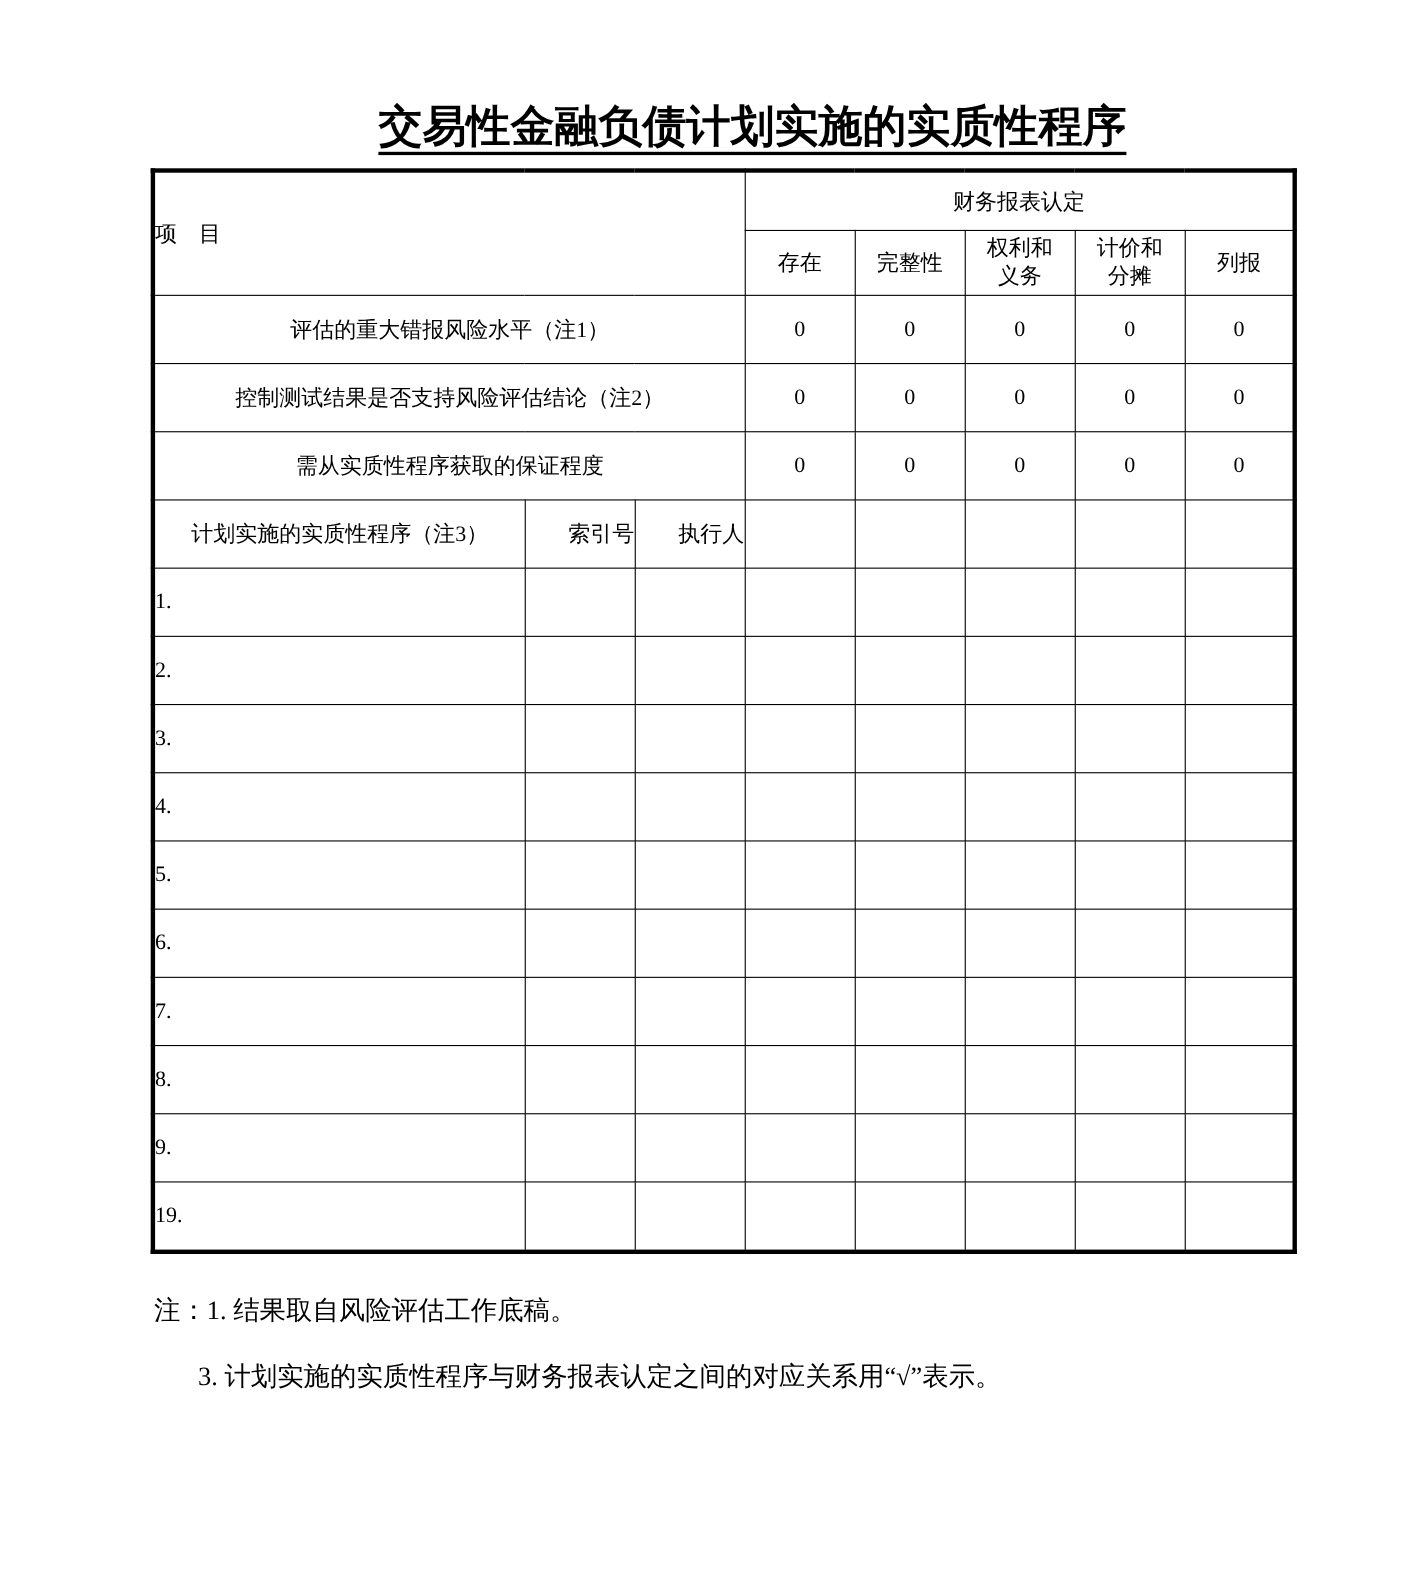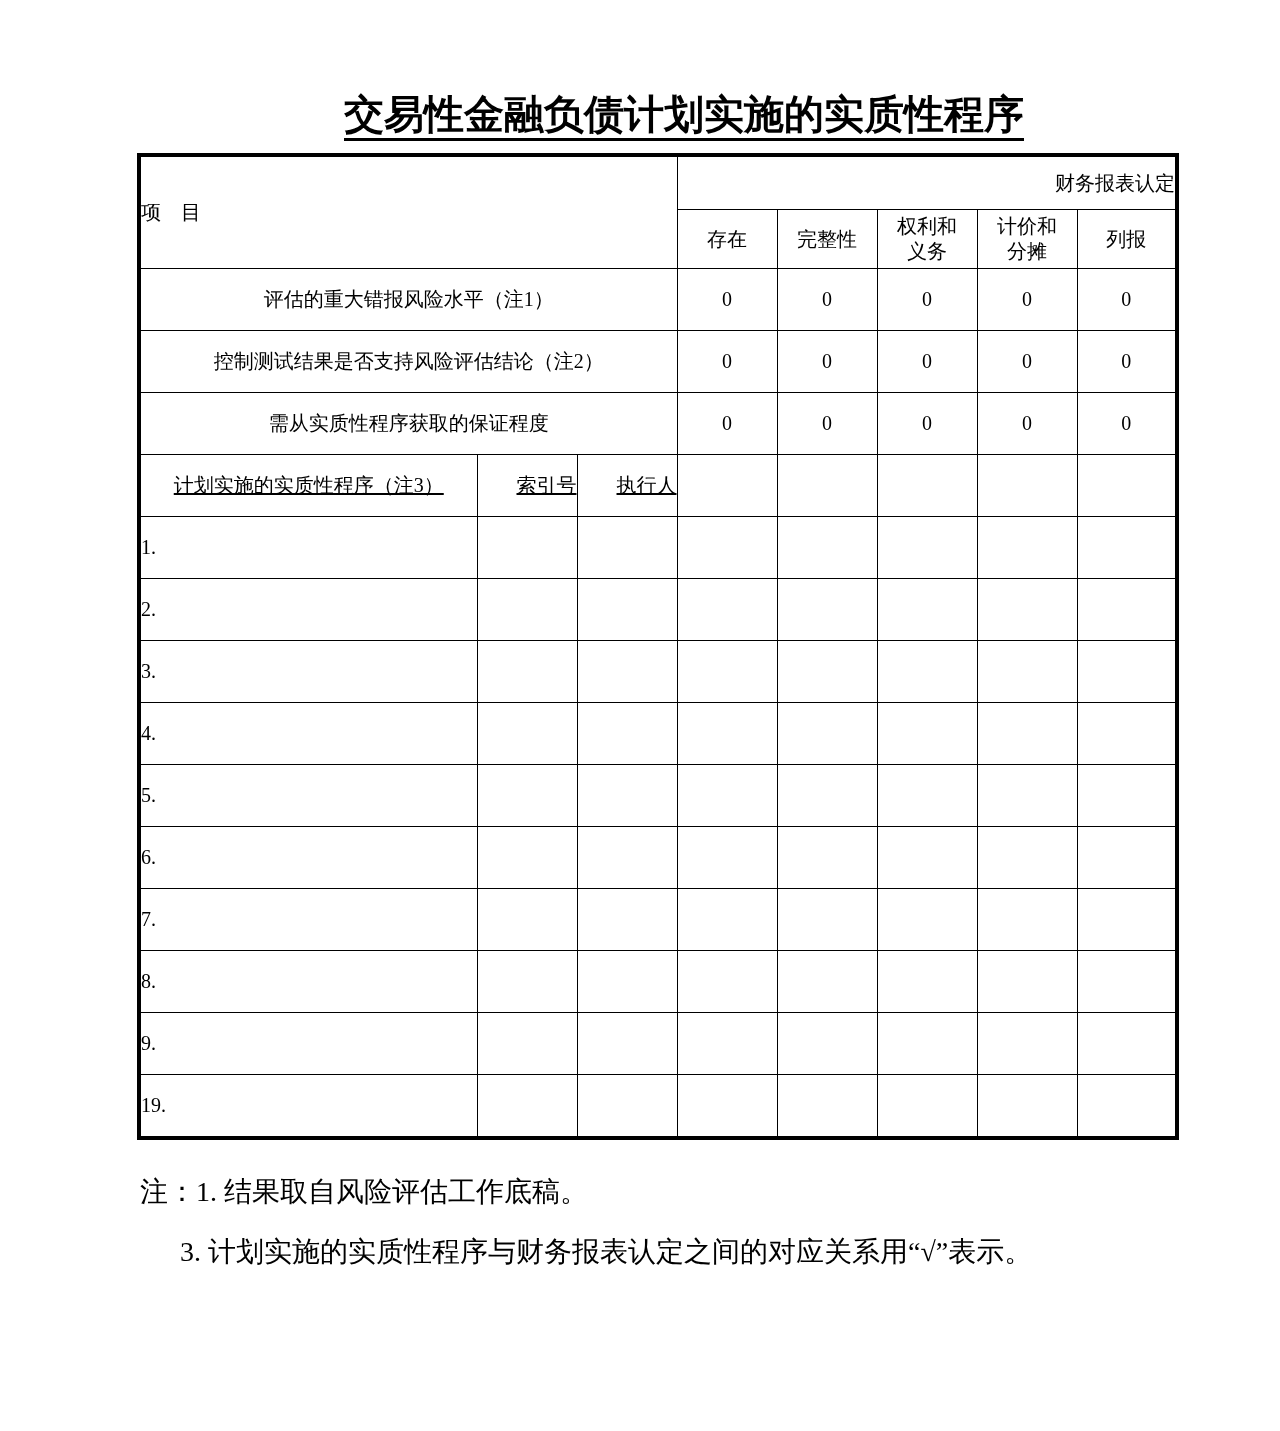--- a/index.html
+++ b/index.html
@@ -62,52 +62,52 @@
     vertical-align: middle;
   }
   .cell-center { text-align: right; }
 
   td.h-item {
     text-align: left;
     font-size: 21px;
     height: 110px;
   }
   td.h-assert {
-    text-align: right;
+    text-align: center;
     font-size: 21px;
     height: 52px;
   }
   td.h-sub {
     text-align: center;
     font-size: 20px;
     height: 58px;
     line-height: 25px;
   }
 
   tr.datarow td { height: 61px; }
-  tr.subhdr td { height: 61px; text-decoration: underline; }
+  tr.subhdr td { height: 61px; }
   tr.numrow td { height: 61px; }
 
   td.val { text-align: center; font-size: 21px; }
   td.label { text-align: center; padding-left: 10px; font-size: 21px; }
   td.numlabel { text-align: left; padding-left: 10px; font-size: 21px; }
 
   
   col.c-item   { width: 338px; }
   col.c-idx    { width: 100px; }
   col.c-exec   { width: 100px; }
   col.c-a      { width: 100px; }
 
   
   .notes {
     position: absolute;
     left: 140px;
     top: 1178px;
     width: 1040px;
-    font-size: 28px;
+    font-size: 24px;
     line-height: 28px;
   }
   .note {
     margin: 0 0 32px 0;
     white-space: nowrap;
   }
   .note.indent { padding-left: 40px; }
 </style>
 </head>
 <body>

